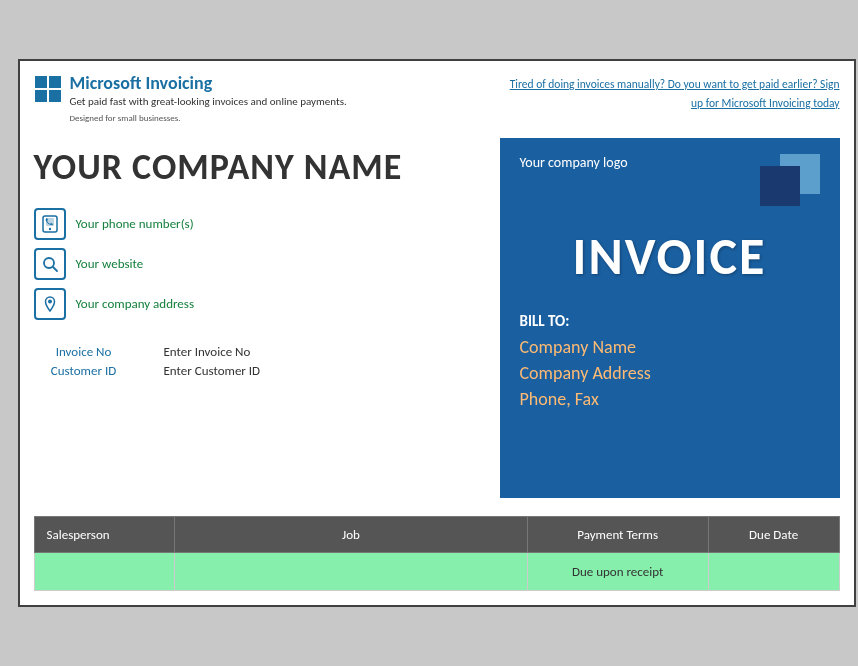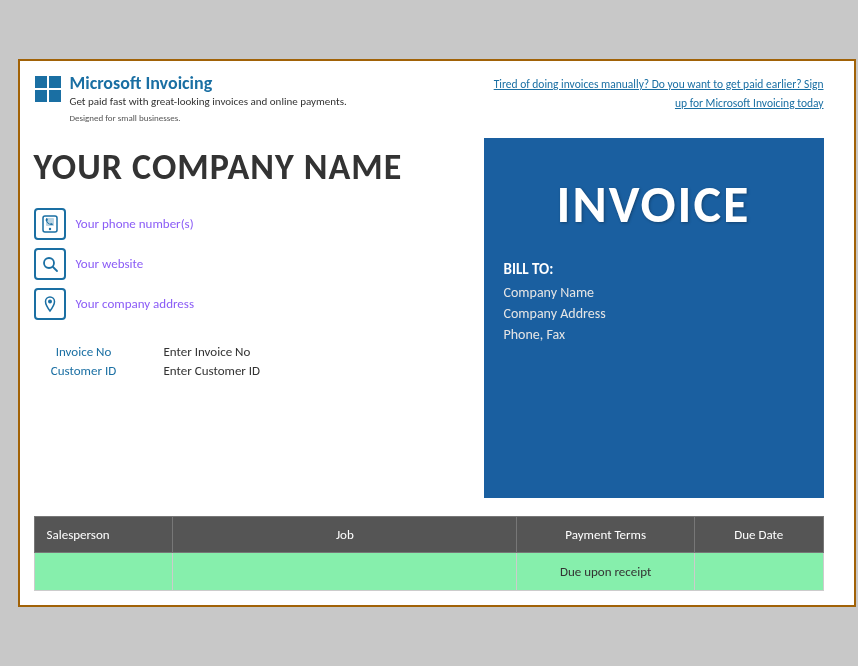--- a/index.html
+++ b/index.html
@@ -7,22 +7,22 @@
       background: #c8c8c8;
       display: flex;
       justify-content: center;
       align-items: center;
       min-height: 100vh;
       font-family: Calibri, Arial, sans-serif;
     }
     .page-wrapper {
       width: 838px;
       background: #fff;
-      border: 2px solid #a16207;
-      padding: 12px 30px 14px 14px;
+      border: 2px solid #404040;
+      padding: 12px 14px 14px 14px;
       margin-left: 15px;
     }
     
     .header {
       display: flex;
       justify-content: space-between;
       align-items: flex-start;
       margin-bottom: 14px;
     }
     .header-left {
@@ -101,21 +101,21 @@
       align-items: center;
       justify-content: center;
       flex-shrink: 0;
     }
     .contact-icon-box svg {
       width: 18px;
       height: 18px;
     }
     .contact-text {
       font-size: 13px;
-      color: #8b5cf6;
+      color: #15803d;
     }
     .invoice-meta {
       display: flex;
       flex-direction: column;
       gap: 4px;
       margin-top: 8px;
       text-align: center;
     }
     .meta-row {
       display: flex;
@@ -180,22 +180,22 @@
       margin: 18px 0 24px 0;
       text-shadow: 1px 1px 3px rgba(0,0,0,0.3);
     }
     .bill-to-label {
       color: #fff;
       font-size: 15px;
       font-weight: bold;
       margin-bottom: 6px;
     }
     .bill-to-detail {
-      color: #e5e5e5;
-      font-size: 14px;
+      color: #fdba74;
+      font-size: 18px;
       margin-bottom: 4px;
     }
 
     
     .table-section {
       margin-top: 4px;
     }
     .invoice-table {
       width: 100%;
       border-collapse: collapse;
@@ -297,20 +297,27 @@
           <span class="meta-value">Enter Invoice No</span>
         </div>
         <div class="meta-row">
           <span class="meta-label">Customer ID</span>
           <span class="meta-value">Enter Customer ID</span>
         </div>
       </div>
     </div>
 
     <div class="right-panel">
+      <div class="logo-row">
+        <span class="logo-text">Your company logo</span>
+        <div class="logo-icon-placeholder">
+          <div class="logo-square-back"></div>
+          <div class="logo-square-front"></div>
+        </div>
+      </div>
 
       <div class="invoice-big-title">INVOICE</div>
 
       <div class="bill-to-label">BILL TO:</div>
       <div class="bill-to-detail">Company Name</div>
       <div class="bill-to-detail">Company Address</div>
       <div class="bill-to-detail">Phone, Fax</div>
     </div>
 
   </div>

